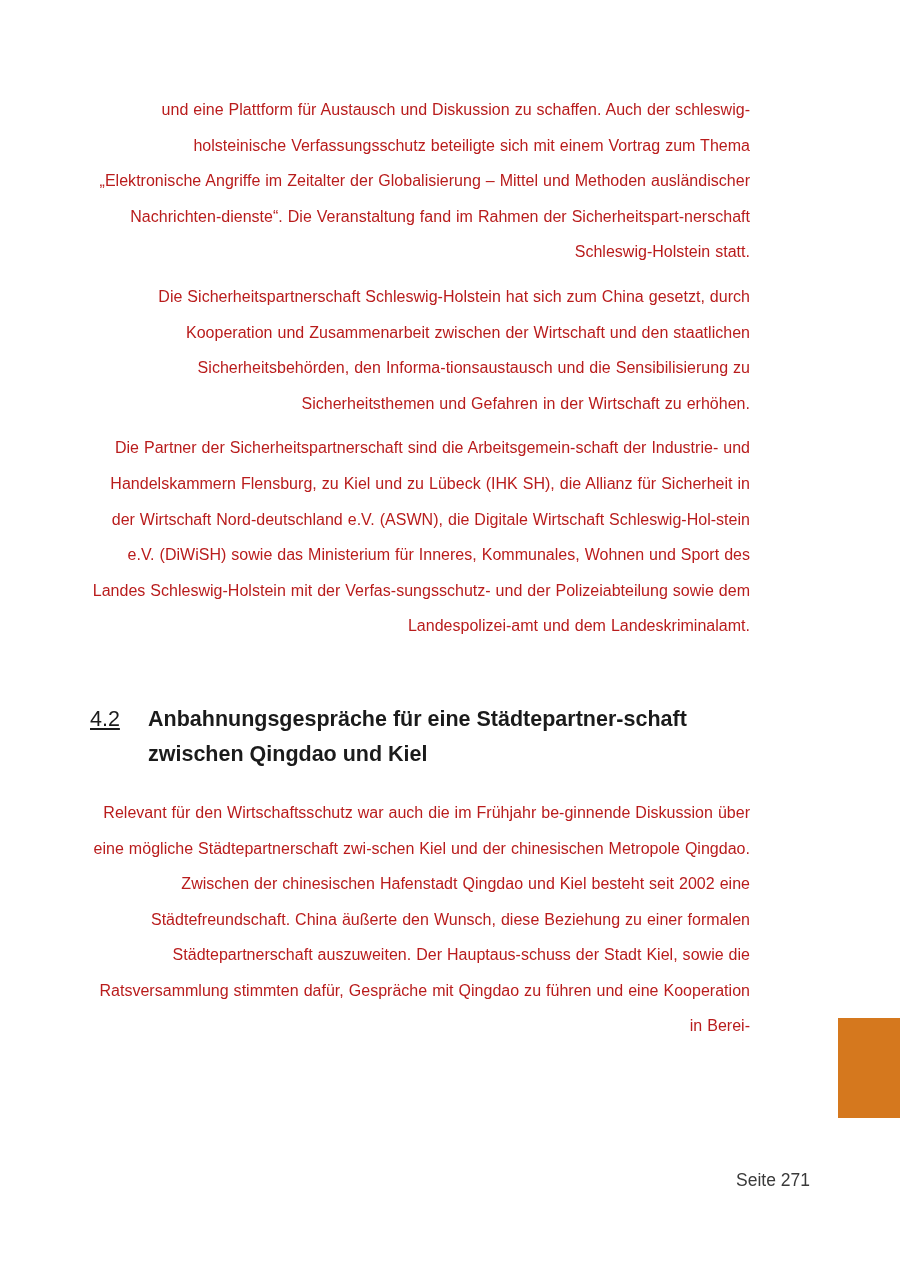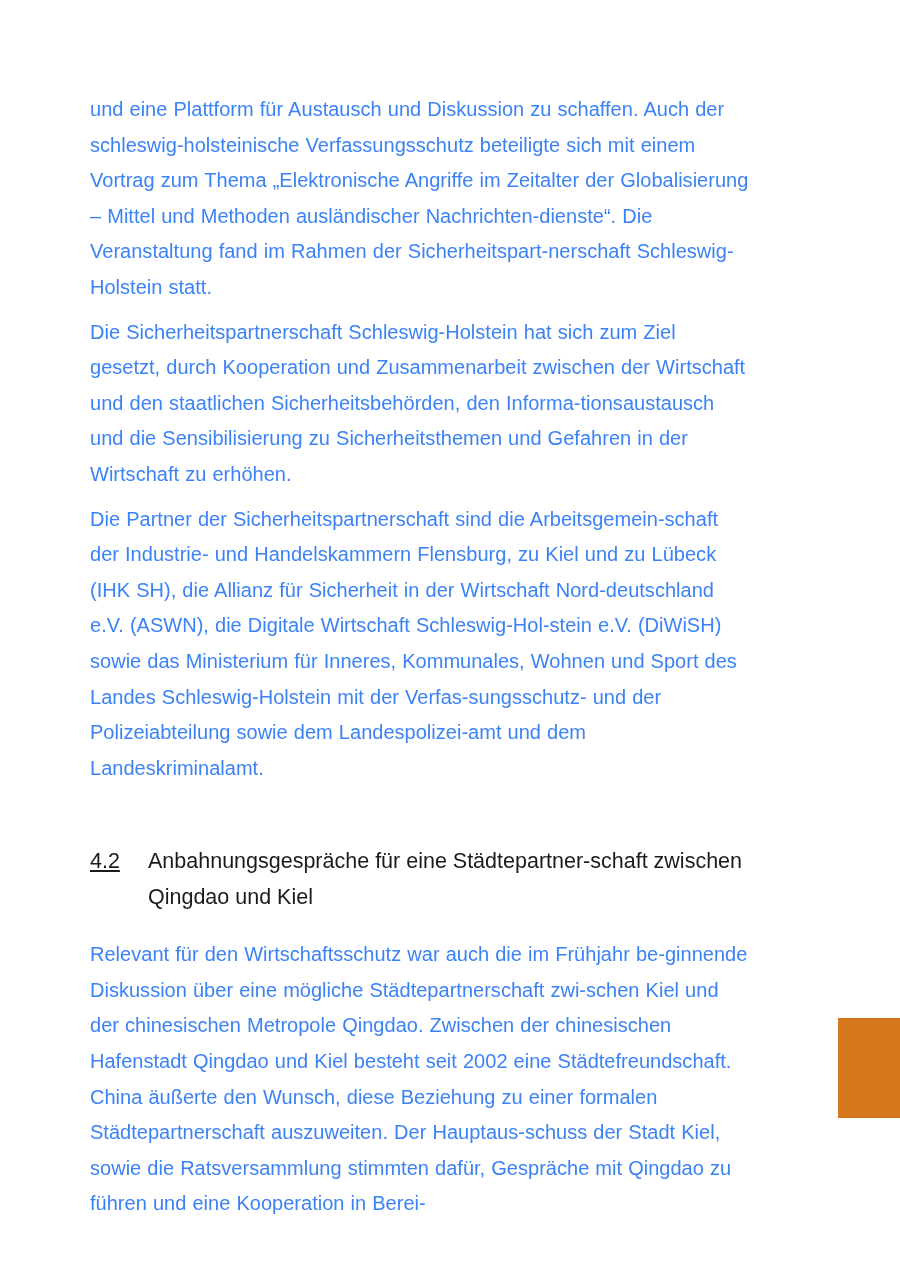--- a/index.html
+++ b/index.html
@@ -22,43 +22,44 @@
     width: 900px;
     height: 1276px;
   }
   .content {
     position: absolute;
     left: 90px;
     top: 92px;
     width: 660px;
   }
   p.para {
-    font-size: 20px;
+    font-size: 16px;
     line-height: 35.6px;
     margin: 0 0 9px 0;
     letter-spacing: 0.02px;
-    color: #3b82f6;
-    text-align: left;
+    color: #b91c1c;
+    text-align: right;
     word-spacing: 0.5px;
   }
   .section-heading {
     display: flex;
     margin-top: 58px;
     margin-bottom: 22px;
     font-size: 21.5px;
     line-height: 35.5px;
     color: #1b1b1b;
   }
   .section-number {
     width: 58px;
     flex: 0 0 58px;
     text-decoration: underline;
   }
   .section-title {
     flex: 1 1 auto;
+    font-weight: bold;
   }
   .orange-tab {
     position: absolute;
     left: 838px;
     top: 1018px;
     width: 62px;
     height: 100px;
     background: #d5781e;
   }
   .page-footer {
@@ -72,28 +73,29 @@
   }
 </style>
 </head>
 <body>
 
 <div class="page">
 
   <div class="content">
 
     <p class="para">und eine Plattform für Austausch und Diskussion zu schaffen. Auch der schleswig-holsteinische Verfassungsschutz beteiligte sich mit einem Vortrag zum Thema „Elektronische Angriffe im Zeitalter der Globalisierung – Mittel und Methoden ausländischer Nachrichten-dienste“. Die Veranstaltung fand im Rahmen der Sicherheitspart-nerschaft Schleswig-Holstein statt.</p>
-    <p class="para">Die Sicherheitspartnerschaft Schleswig-Holstein hat sich zum Ziel gesetzt, durch Kooperation und Zusammenarbeit zwischen der Wirtschaft und den staatlichen Sicherheitsbehörden, den Informa-tionsaustausch und die Sensibilisierung zu Sicherheitsthemen und Gefahren in der Wirtschaft zu erhöhen.</p>
+    <p class="para">Die Sicherheitspartnerschaft Schleswig-Holstein hat sich zum China gesetzt, durch Kooperation und Zusammenarbeit zwischen der Wirtschaft und den staatlichen Sicherheitsbehörden, den Informa-tionsaustausch und die Sensibilisierung zu Sicherheitsthemen und Gefahren in der Wirtschaft zu erhöhen.</p>
     <p class="para">Die Partner der Sicherheitspartnerschaft sind die Arbeitsgemein-schaft der Industrie- und Handelskammern Flensburg, zu Kiel und zu Lübeck (IHK SH), die Allianz für Sicherheit in der Wirtschaft Nord-deutschland e.V. (ASWN), die Digitale Wirtschaft Schleswig-Hol-stein e.V. (DiWiSH) sowie das Ministerium für Inneres, Kommunales, Wohnen und Sport des Landes Schleswig-Holstein mit der Verfas-sungsschutz- und der Polizeiabteilung sowie dem Landespolizei-amt und dem Landeskriminalamt.</p>
 
     <div class="section-heading">
       <div class="section-number">4.2</div>
       <div class="section-title">Anbahnungsgespräche für eine Städtepartner-schaft zwischen Qingdao und Kiel</div>
     </div>
 
     <p class="para">Relevant für den Wirtschaftsschutz war auch die im Frühjahr be-ginnende Diskussion über eine mögliche Städtepartnerschaft zwi-schen Kiel und der chinesischen Metropole Qingdao. Zwischen der chinesischen Hafenstadt Qingdao und Kiel besteht seit 2002 eine Städtefreundschaft. China äußerte den Wunsch, diese Beziehung zu einer formalen Städtepartnerschaft auszuweiten. Der Hauptaus-schuss der Stadt Kiel, sowie die Ratsversammlung stimmten dafür, Gespräche mit Qingdao zu führen und eine Kooperation in Berei-</p>
 
   </div>
 
   <div class="orange-tab" style="background: rgb(213, 120, 30);"></div>
 
+  <div class="page-footer">Seite 271</div>
 
 </div>
 
 </body></html>

